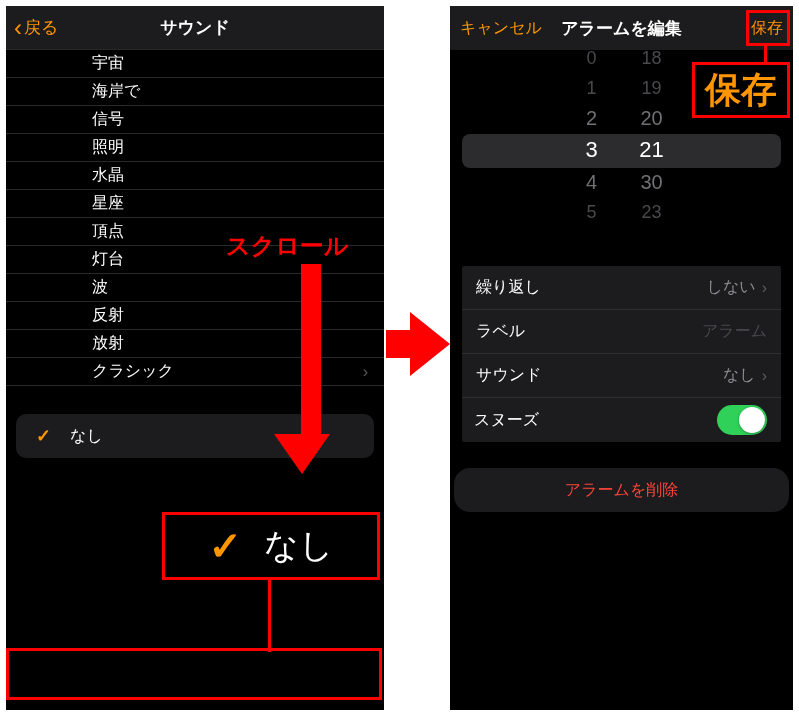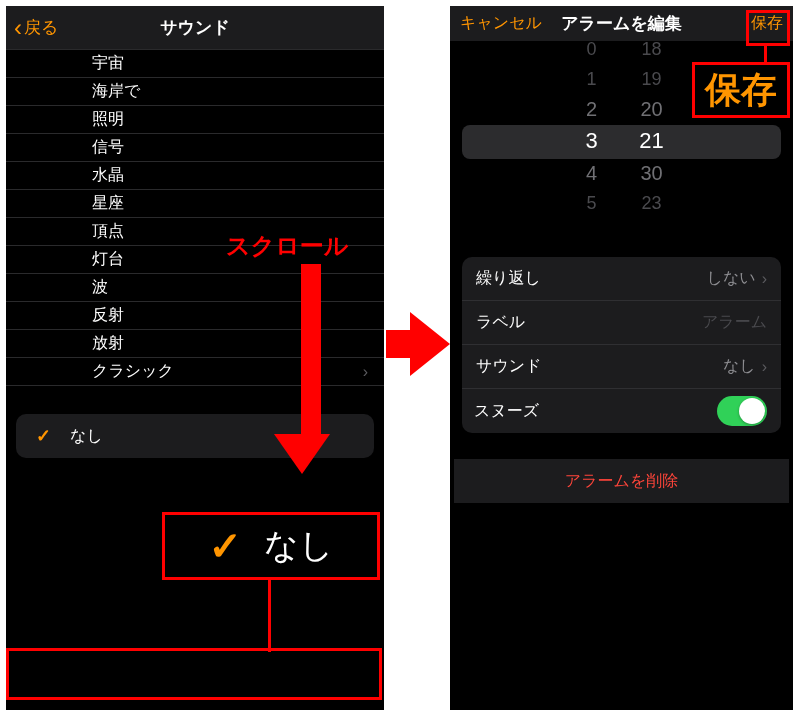--- a/index.html
+++ b/index.html
@@ -32,56 +32,56 @@
   .arrow-right { position: absolute; }
   .arrow-right .shaft { height: 28px; background: #ff0000; }
   .arrow-right .head { width: 0; height: 0; border-top: 32px solid transparent; border-bottom: 32px solid transparent; border-left: 40px solid #ff0000; position: absolute; }
   .check-big { color: #ff9500; font-size: 40px; font-weight: bold; margin-right: 22px; }
   .none-big { color: #fff; font-size: 34px; }
   .save-big-box { position: absolute; background: #000; border: 3px solid #ff0000; display: flex; align-items: center; justify-content: center; }
   .save-big-text { color: #ff9500; font-size: 36px; font-weight: bold; }
   .connector { position: absolute; background: #ff0000; }
 
   
-  .r-header { height: 35px; background: #1c1c1e; display: flex; align-items: center; justify-content: center; position: relative; }
+  .r-header { height: 44px; background: #1c1c1e; display: flex; align-items: center; justify-content: center; position: relative; }
   .r-cancel { position: absolute; left: 10px; color: #ff9500; font-size: 16px; }
   .r-save { position: absolute; right: 10px; color: #ff9500; font-size: 16px; }
   .r-title { color: #fff; font-size: 17px; font-weight: 600; }
   .picker { height: 200px; display: flex; justify-content: center; align-items: center; position: relative; background: #000; }
   .picker-col { width: 60px; text-align: center; }
   .picker-item { height: 30px; line-height: 30px; font-size: 18px; color: #4a4a4e; }
   .picker-item.near { color: #707074; font-size: 20px; }
   .picker-sel-bar { position: absolute; left: 12px; right: 12px; height: 34px; background: #2c2c2e; border-radius: 8px; top: 84px; z-index: 0; }
   .picker-col { position: relative; z-index: 1; }
   .picker-item.sel { color: #fff; font-size: 22px; height: 34px; line-height: 34px; }
-  .settings-group { margin: 16px 12px 18px; background: #1c1c1e; border-radius: 10px; overflow: hidden; }
+  .settings-group { margin: 16px 12px 18px; background: #1c1c1e; border-radius: 2px; overflow: hidden; }
   .s-row { height: 44px; display: flex; align-items: center; justify-content: space-between; padding: 0 14px; border-bottom: 0.5px solid #2f2f32; color: #fff; font-size: 16px; }
   .s-row:last-child { border-bottom: none; padding-left: 12px; }
   .s-val { color: #8e8e92; font-size: 16px; display: flex; align-items: center; }
   .s-chevron { color: #5a5a5e; margin-left: 6px; font-size: 16px; }
   .toggle { width: 50px; height: 30px; background: #30d158; border-radius: 15px; position: relative; }
   .toggle .knob { width: 26px; height: 26px; background: #fff; border-radius: 50%; position: absolute; right: 2px; top: 2px; box-shadow: 0 1px 3px rgba(0,0,0,0.3); }
-  .delete-group { margin: 26px 4px 0; background: #1c1c1e; border-radius: 0; height: 44px; display: flex; align-items: center; justify-content: center; color: #ff453a; font-size: 16px; }
+  .delete-group { margin: 26px 4px 0; background: #1c1c1e; border-radius: 16px; height: 44px; display: flex; align-items: center; justify-content: center; color: #ff453a; font-size: 16px; }
 </style>
 </head>
 <body>
 
 <div class="phone phone-left">
   <div class="header">
     <div class="back-btn">
       <span class="back-chevron">‹</span>
       <span>戻る</span>
     </div>
     <div class="header-title">サウンド</div>
   </div>
   <div class="list" id="sound-list">
       <div class="row">宇宙</div>
       <div class="row">海岸で</div>
+      <div class="row">信号</div>
       <div class="row">照明</div>
-      <div class="row">信号</div>
       <div class="row">水晶</div>
       <div class="row">星座</div>
       <div class="row">頂点</div>
       <div class="row">灯台</div>
       <div class="row">波</div>
       <div class="row">反射</div>
       <div class="row">放射</div>
       <div class="row">クラシック<span class="row-disclosure">›</span></div>
     </div>
   <div class="section-gap"></div>

